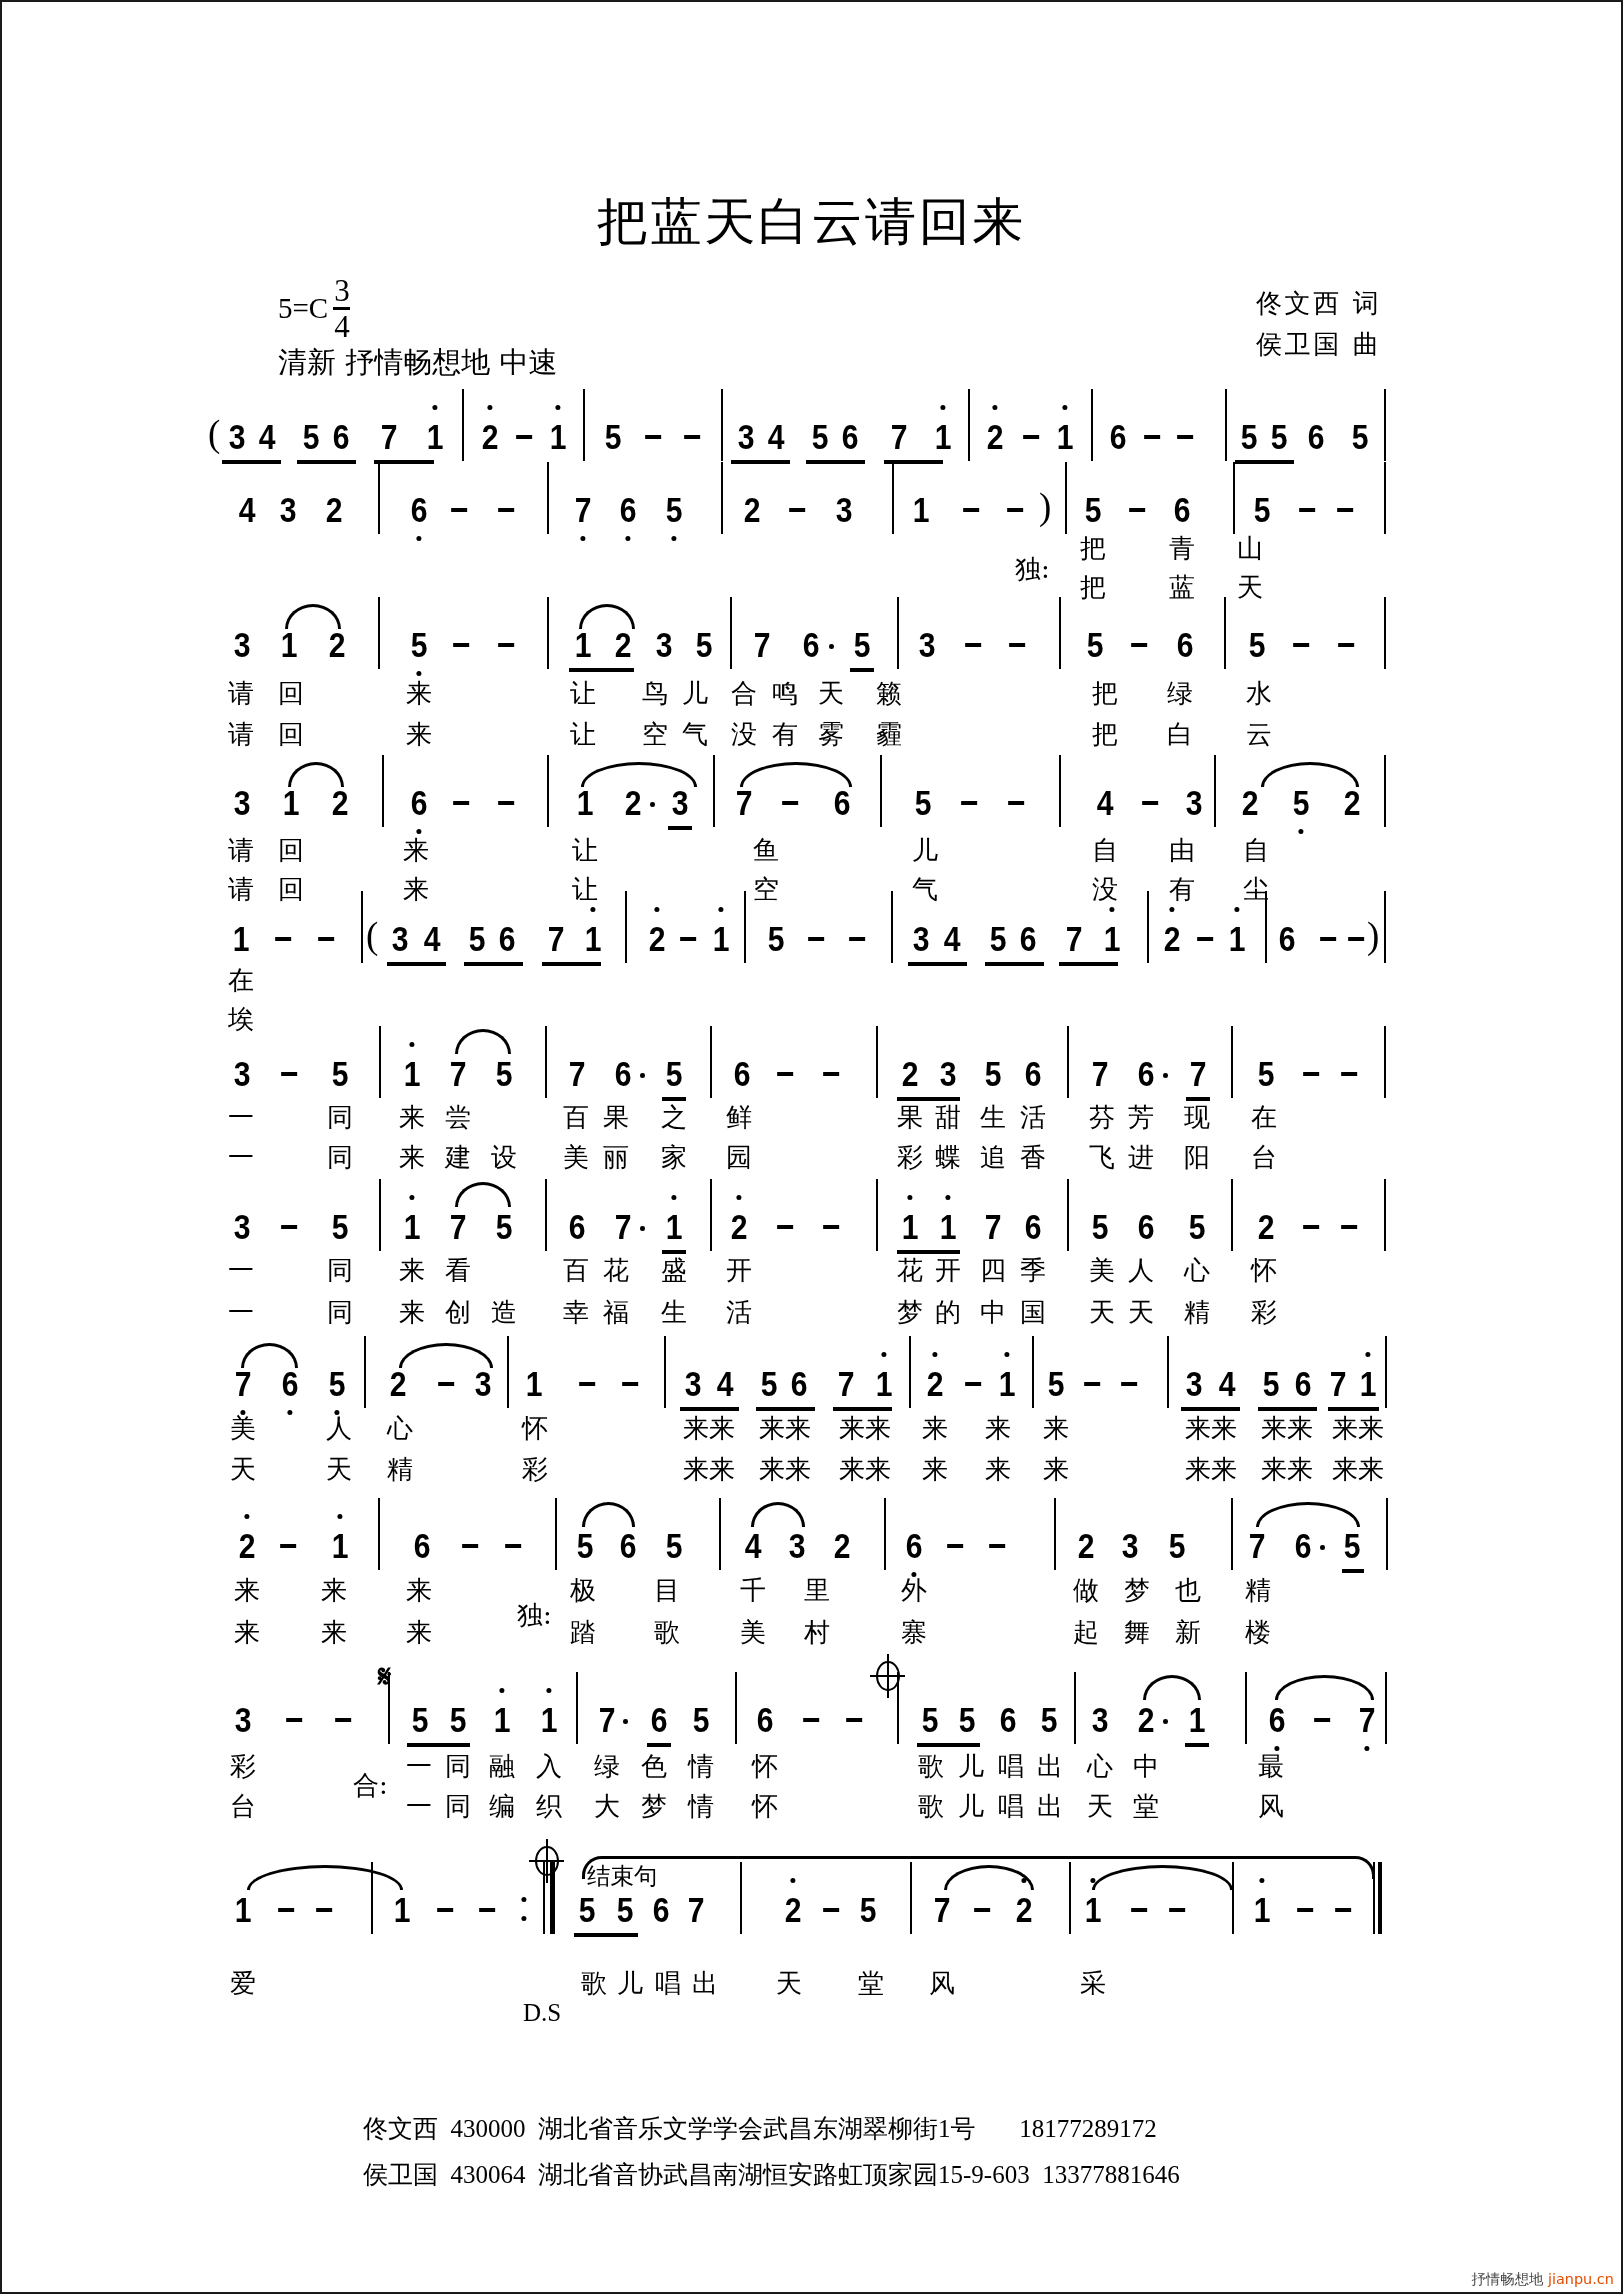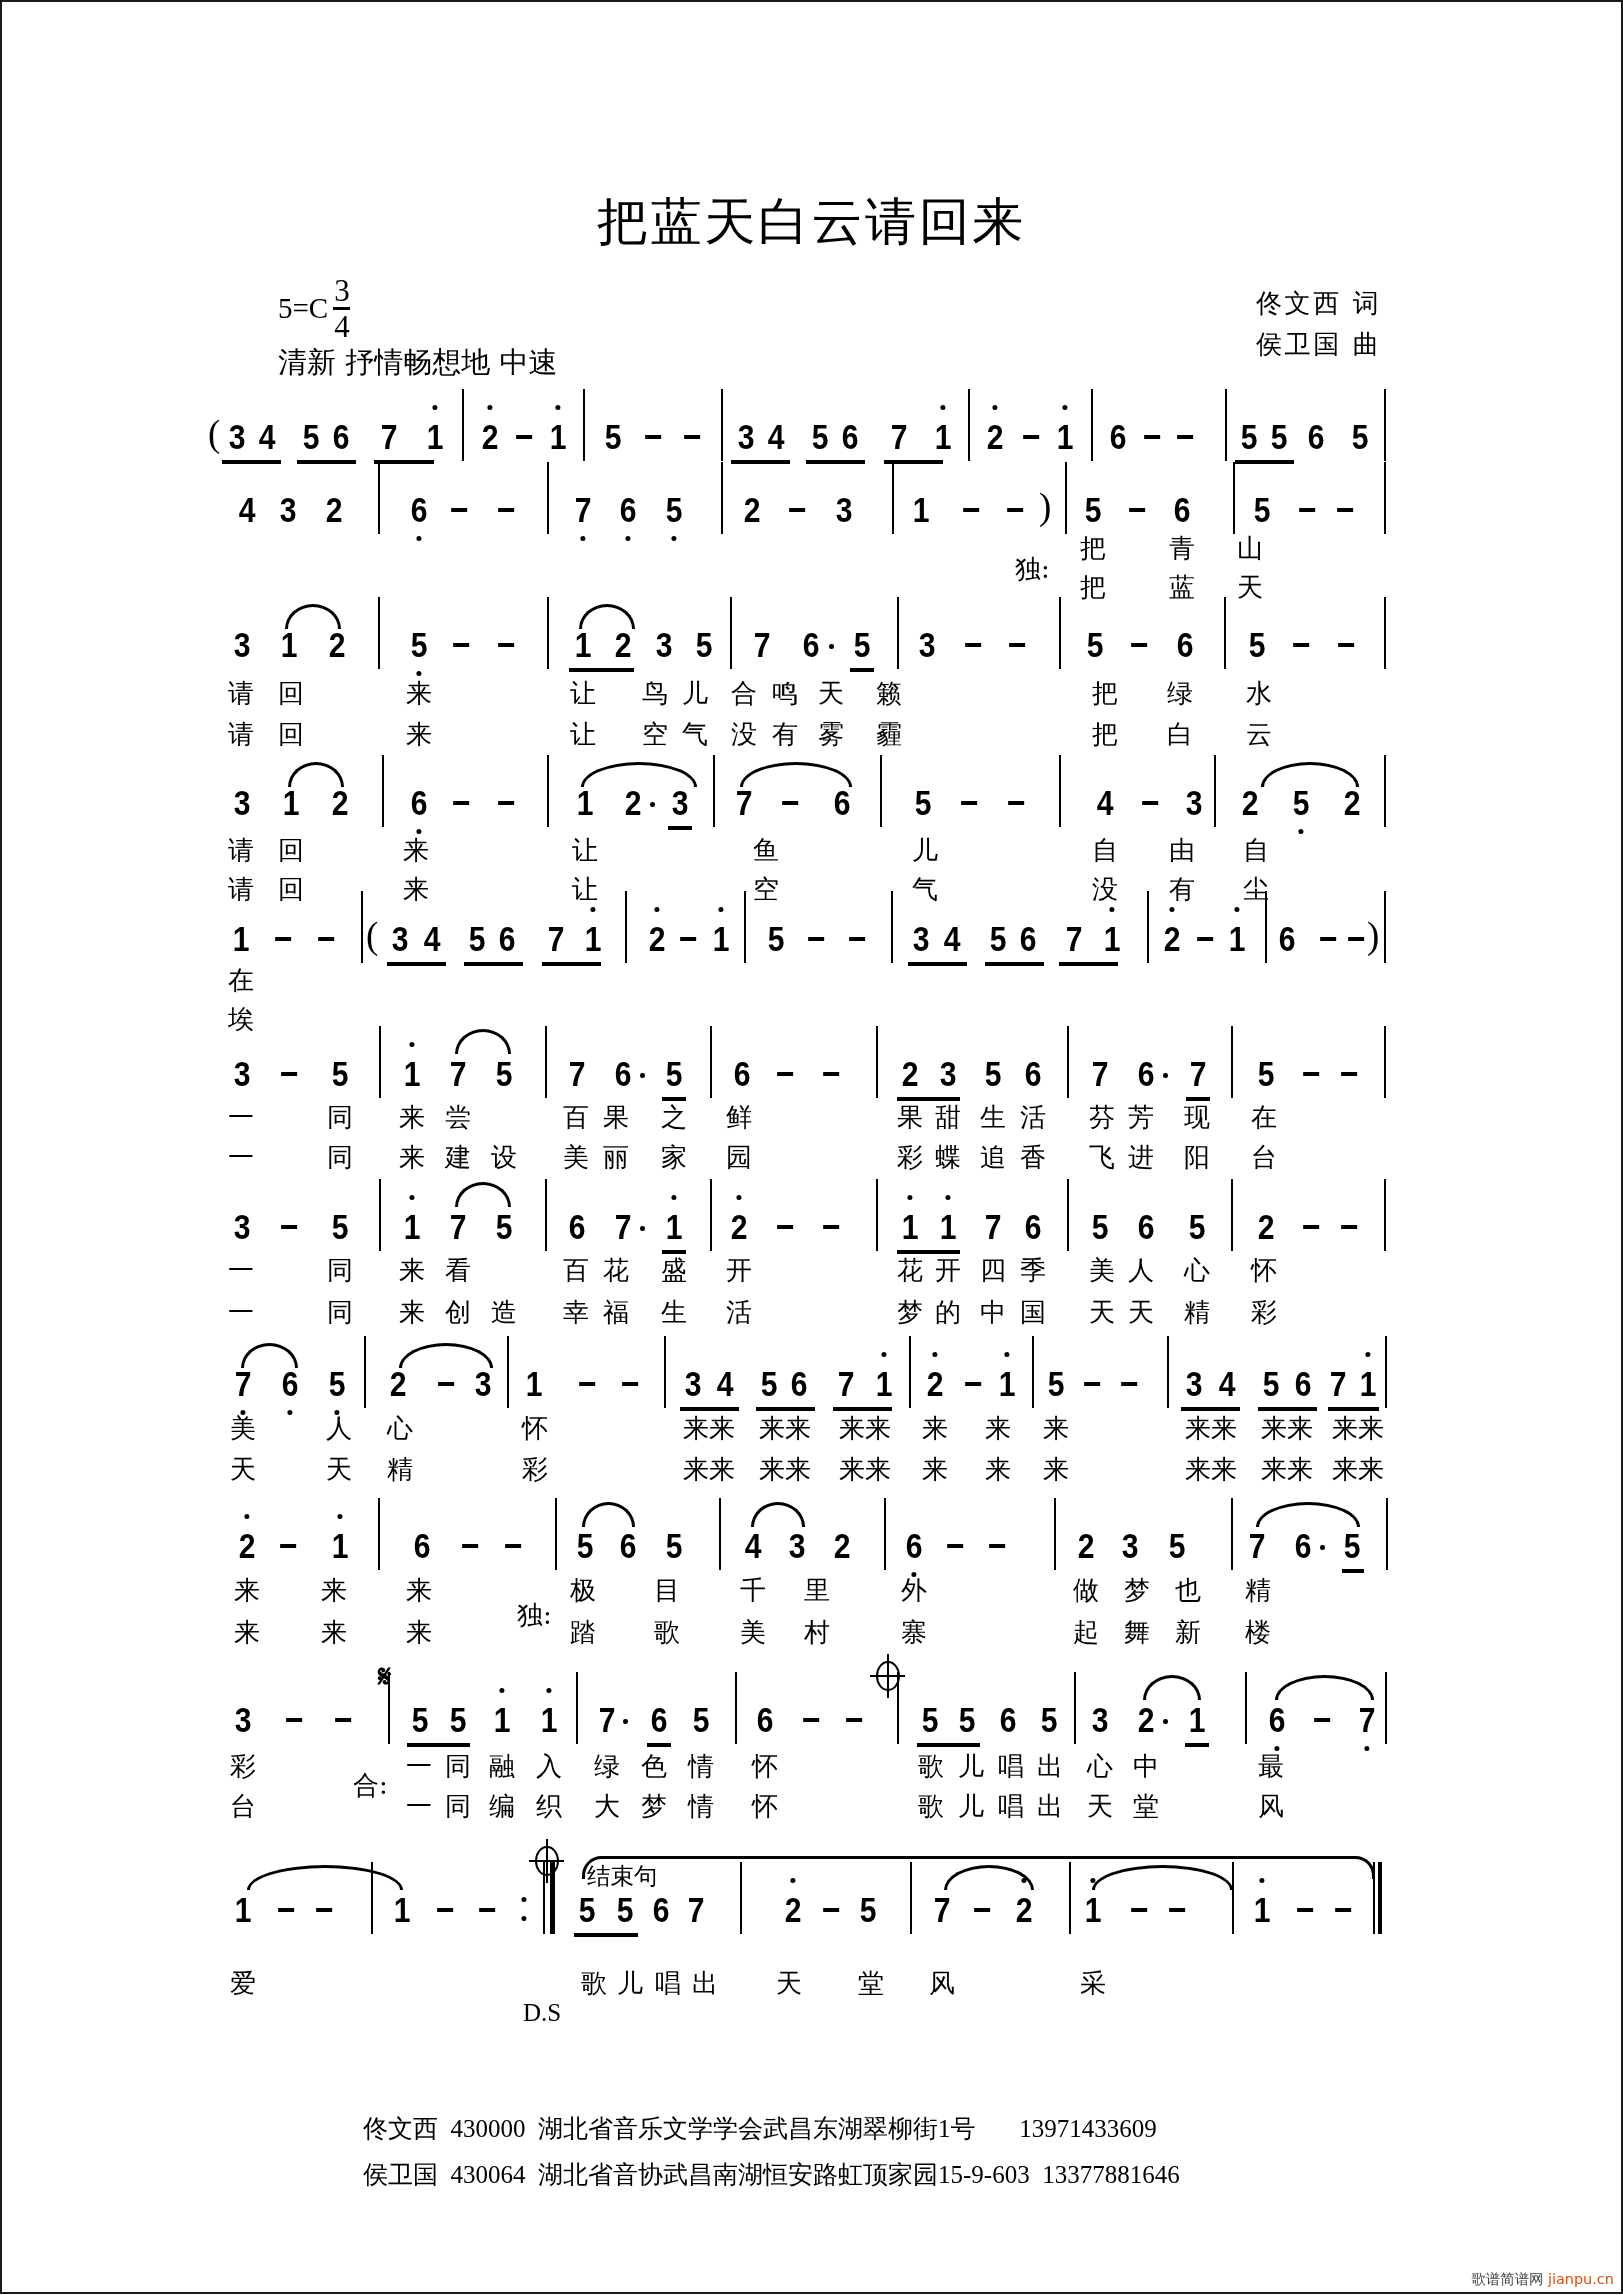--- a/index.html
+++ b/index.html
@@ -765,17 +765,17 @@
   <span class="ly" style="left:630px;top:1970px">儿</span>
   <span class="ly" style="left:668px;top:1970px">唱</span>
   <span class="ly" style="left:705px;top:1970px">出</span>
   <span class="ly" style="left:789px;top:1970px">天</span>
   <span class="ly" style="left:871px;top:1970px">堂</span>
   <span class="ly" style="left:942px;top:1970px">风</span>
   <span class="ly" style="left:1093px;top:1970px">采</span>
 </div>
 <div class="lbl" style="left:523px;top:2000px;font-family:'Liberation Serif',serif;font-size:25px">D.S</div>
 
-<div class="footer" style="top:2112px">佟文西  430000  湖北省音乐文学学会武昌东湖翠柳街1号       13971433609</div>
+<div class="footer" style="top:2112px">佟文西  430000  湖北省音乐文学学会武昌东湖翠柳街1号       18177289172</div>
 <div class="footer" style="top:2158px">侯卫国  430064  湖北省音协武昌南湖恒安路虹顶家园15-9-603  13377881646</div>
 
-<div class="wm"><span style="color:#444">歌谱简谱网 </span><span>jianpu.cn</span></div>
+<div class="wm"><span style="color:#444">抒情畅想地 </span><span>jianpu.cn</span></div>
 
 
 </body></html>

